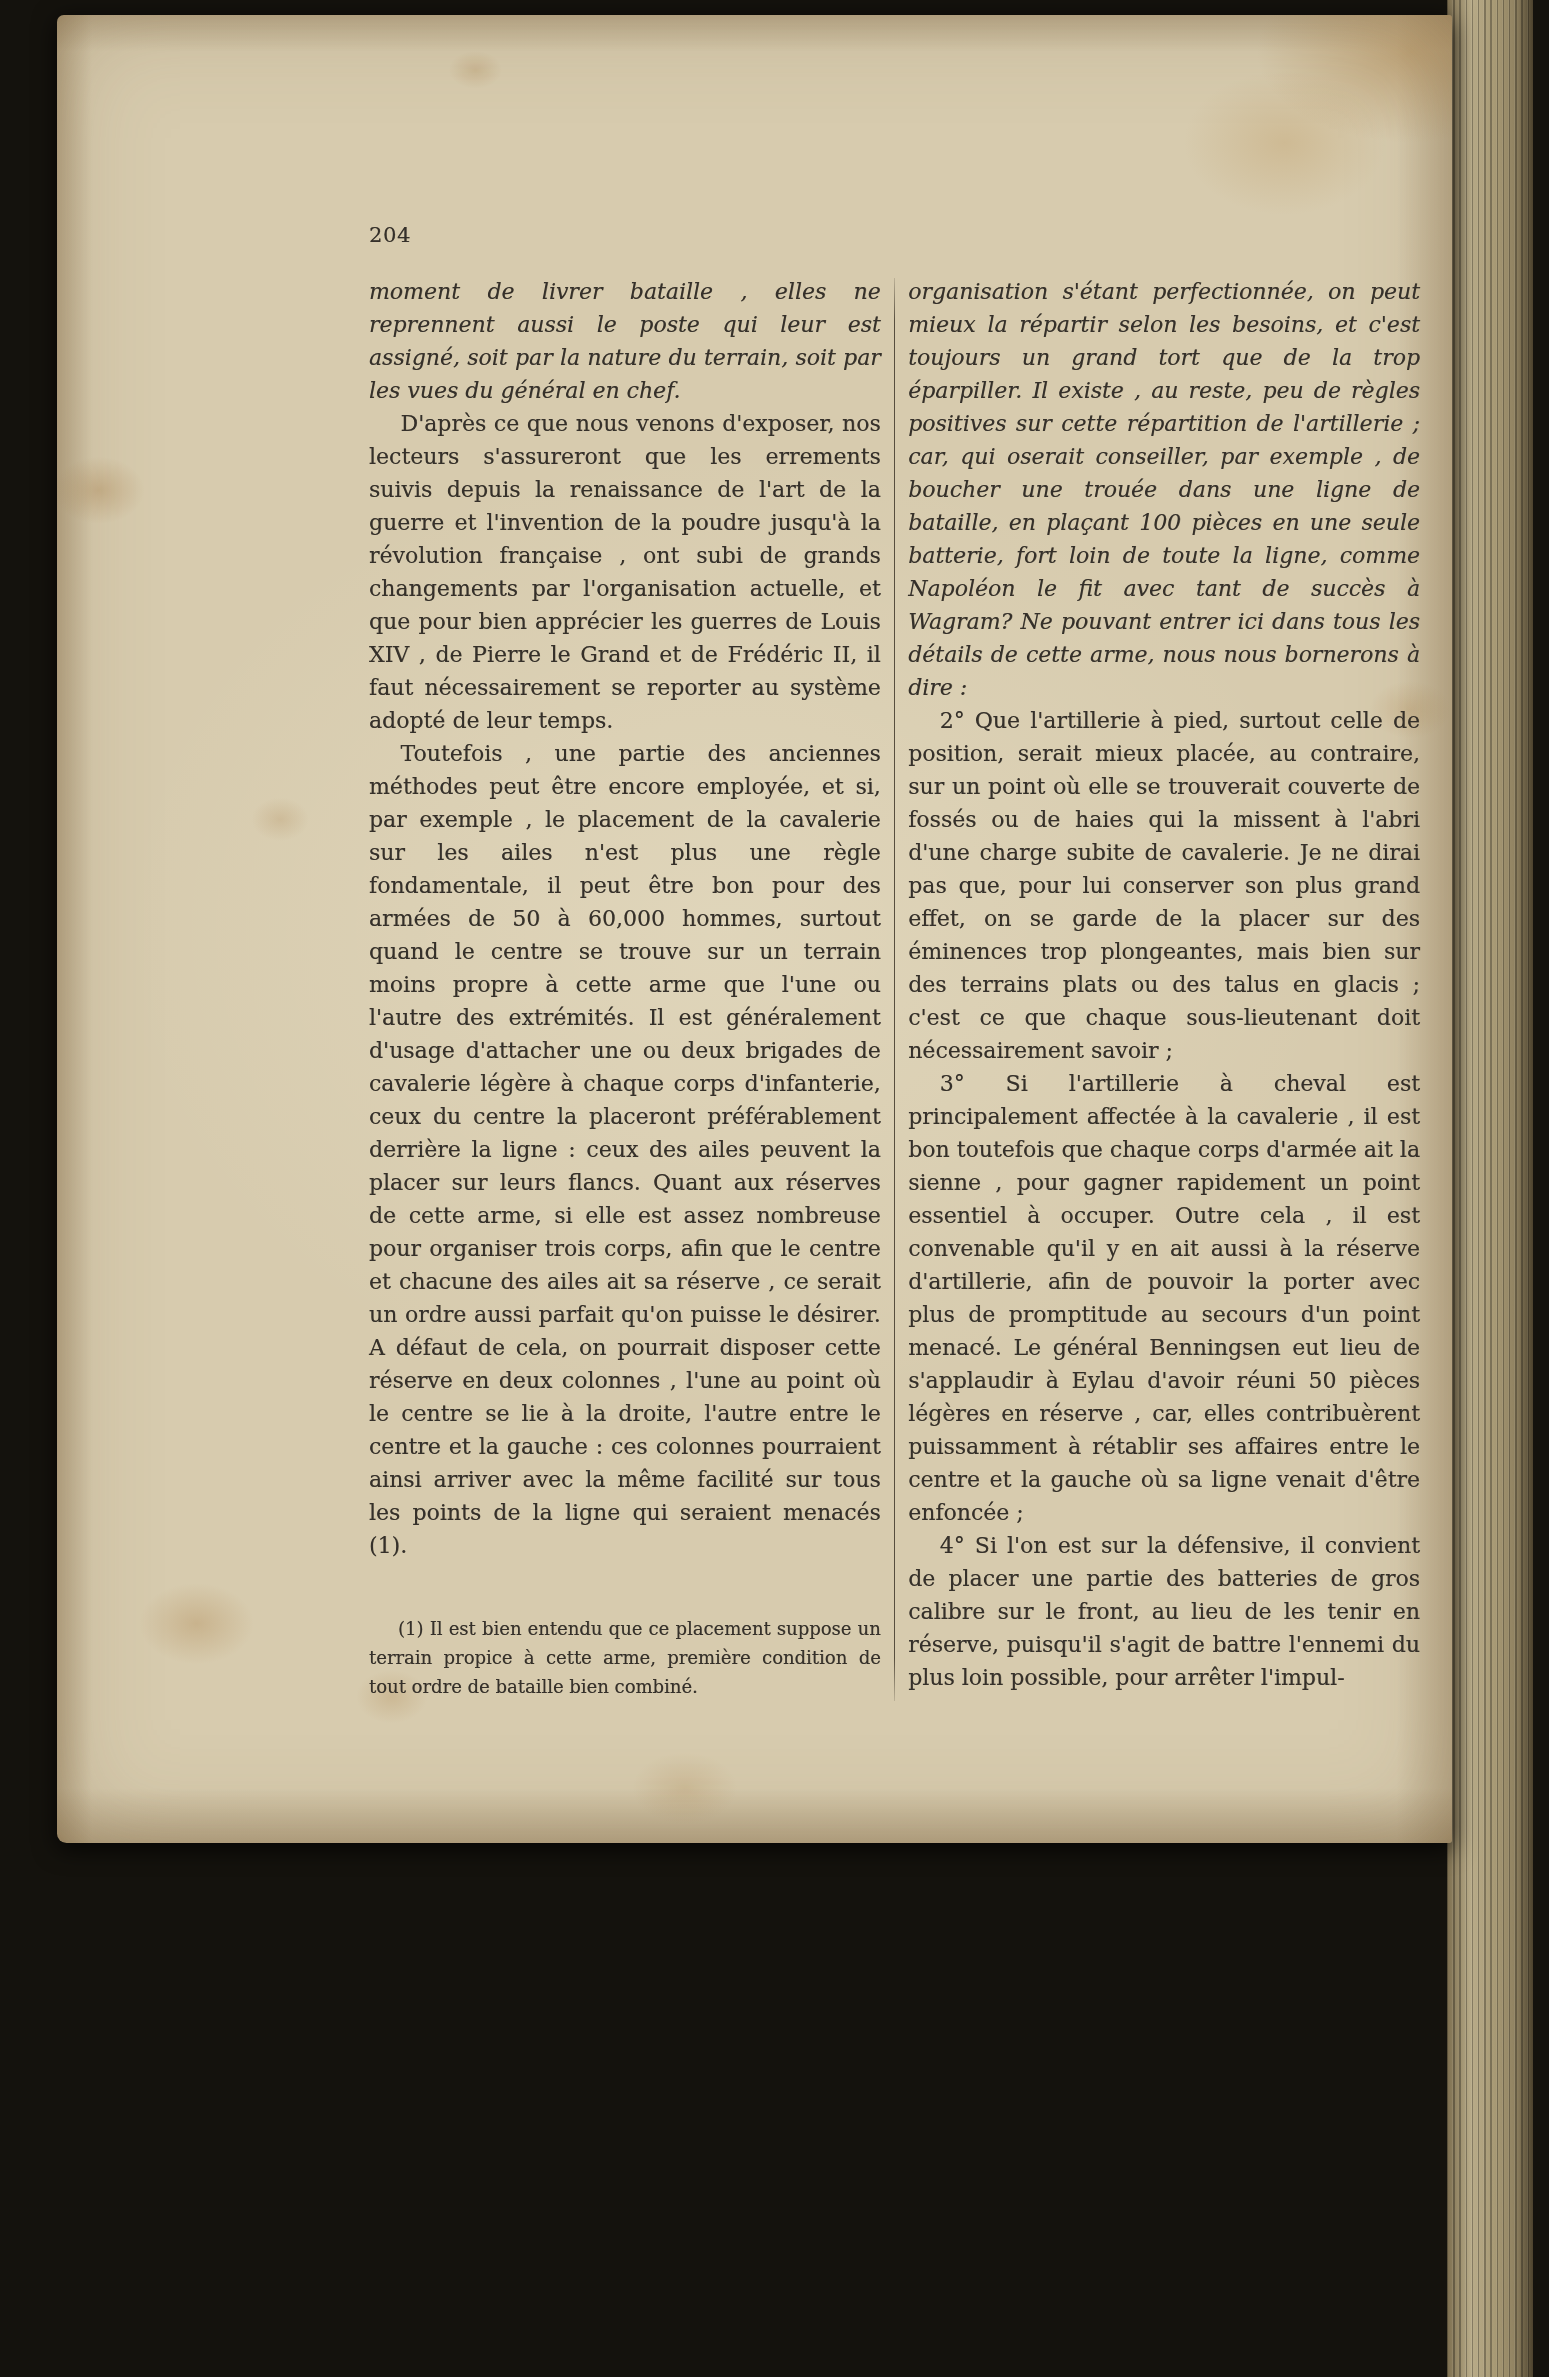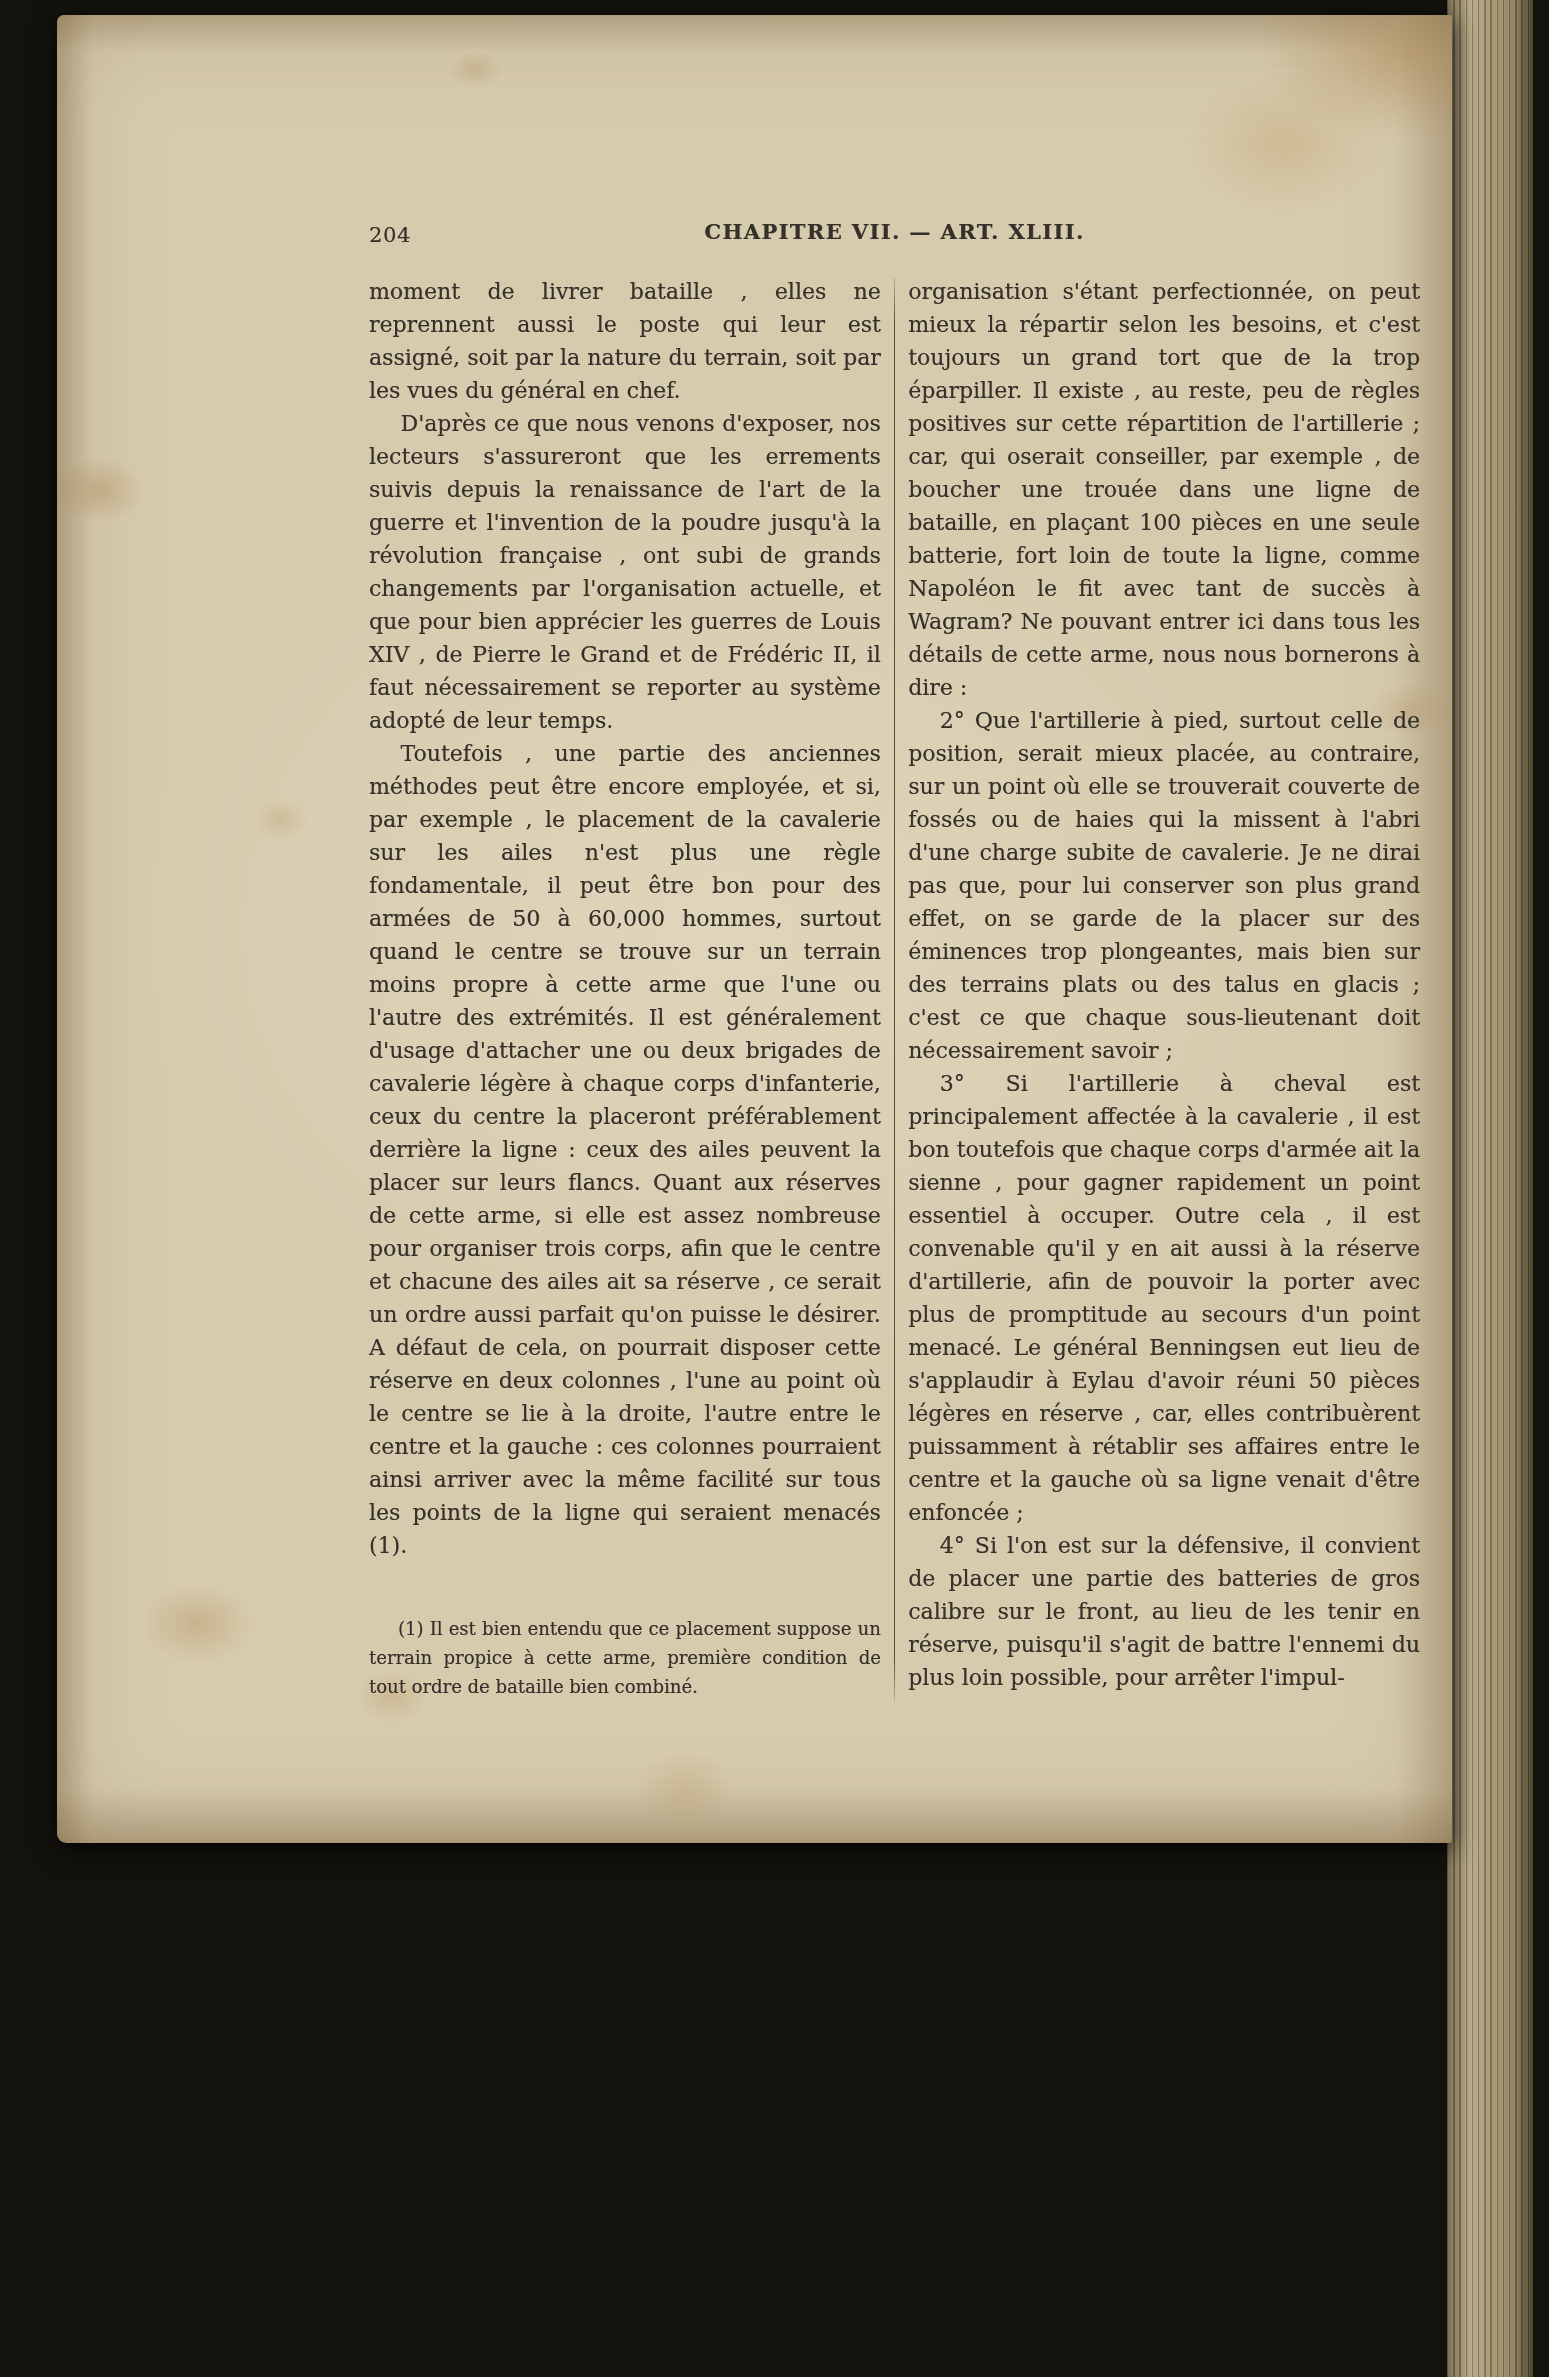--- a/index.html
+++ b/index.html
@@ -61,39 +61,38 @@
     width:512px;
     font-size:22px; line-height:33px;
     text-align:justify;
   }
   .divider {
     width:1.4px;
     background:linear-gradient(180deg, rgba(84,76,61,0.2), #574e3e 3%, #574e3e 97%, rgba(84,76,61,0.2));
     margin:2.7px 13px 0 13px;
   }
   .para { text-indent:31.5px; }
-  .para.noindent { text-indent:0; }
+  .para.noindent { text-indent:0;font-style:italic; }
 
   .footnote {
     margin-top:52px;
     font-size:18px; line-height:29px;
     text-align:justify; text-indent:29px;
   }
 </style>
 </head>
 <body>
 
 <div class="page-stack"></div>
 
 <div class="paper">
   <div class="content">
 
     <div class="page-header">
       <span class="page-number">204</span>
-      <span class="running-title">CHAPITRE VII. — ART. XLIII.</span>
     </div>
 
     <div class="columns">
 
       <div class="col">
         <p class="para noindent">moment de livrer bataille , elles ne reprennent aussi le poste qui leur est assigné, soit par la nature du terrain, soit par les vues du général en chef.</p>
         <p class="para">D'après ce que nous venons d'exposer, nos lecteurs s'assureront que les errements suivis depuis la renaissance de l'art de la guerre et l'invention de la poudre jusqu'à la révolution française , ont subi de grands changements par l'organisation actuelle, et que pour bien apprécier les guerres de Louis XIV , de Pierre le Grand et de Frédéric II, il faut nécessairement se reporter au système adopté de leur temps.</p>
         <p class="para">Toutefois , une partie des anciennes méthodes peut être encore employée, et si, par exemple , le placement de la cavalerie sur les ailes n'est plus une règle fondamentale, il peut être bon pour des armées de 50 à 60,000 hommes, surtout quand le centre se trouve sur un terrain moins propre à cette arme que l'une ou l'autre des extrémités. Il est généralement d'usage d'attacher une ou deux brigades de cavalerie légère à chaque corps d'infanterie, ceux du centre la placeront préférablement derrière la ligne : ceux des ailes peuvent la placer sur leurs flancs. Quant aux réserves de cette arme, si elle est assez nombreuse pour organiser trois corps, afin que le centre et chacune des ailes ait sa réserve , ce serait un ordre aussi parfait qu'on puisse le désirer. A défaut de cela, on pourrait disposer cette réserve en deux colonnes , l'une au point où le centre se lie à la droite, l'autre entre le centre et la gauche : ces colonnes pourraient ainsi arriver avec la même facilité sur tous les points de la ligne qui seraient menacés (1).</p>
         <div class="footnote">
           <p>(1) Il est bien entendu que ce placement suppose un terrain propice à cette arme, première condition de tout ordre de bataille bien combiné.</p>

